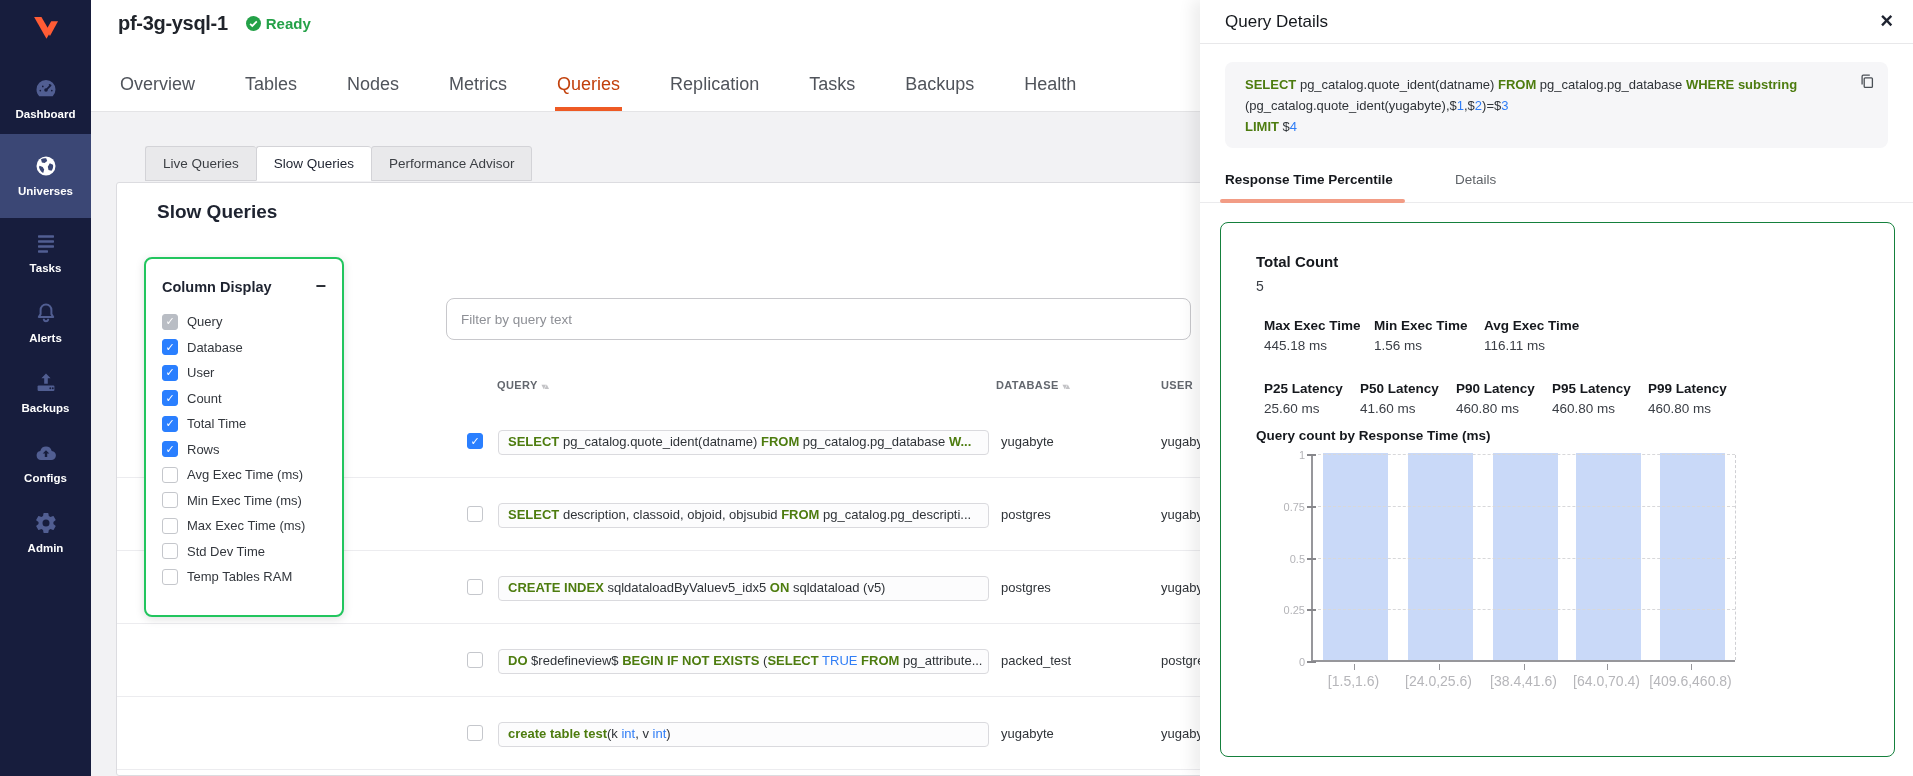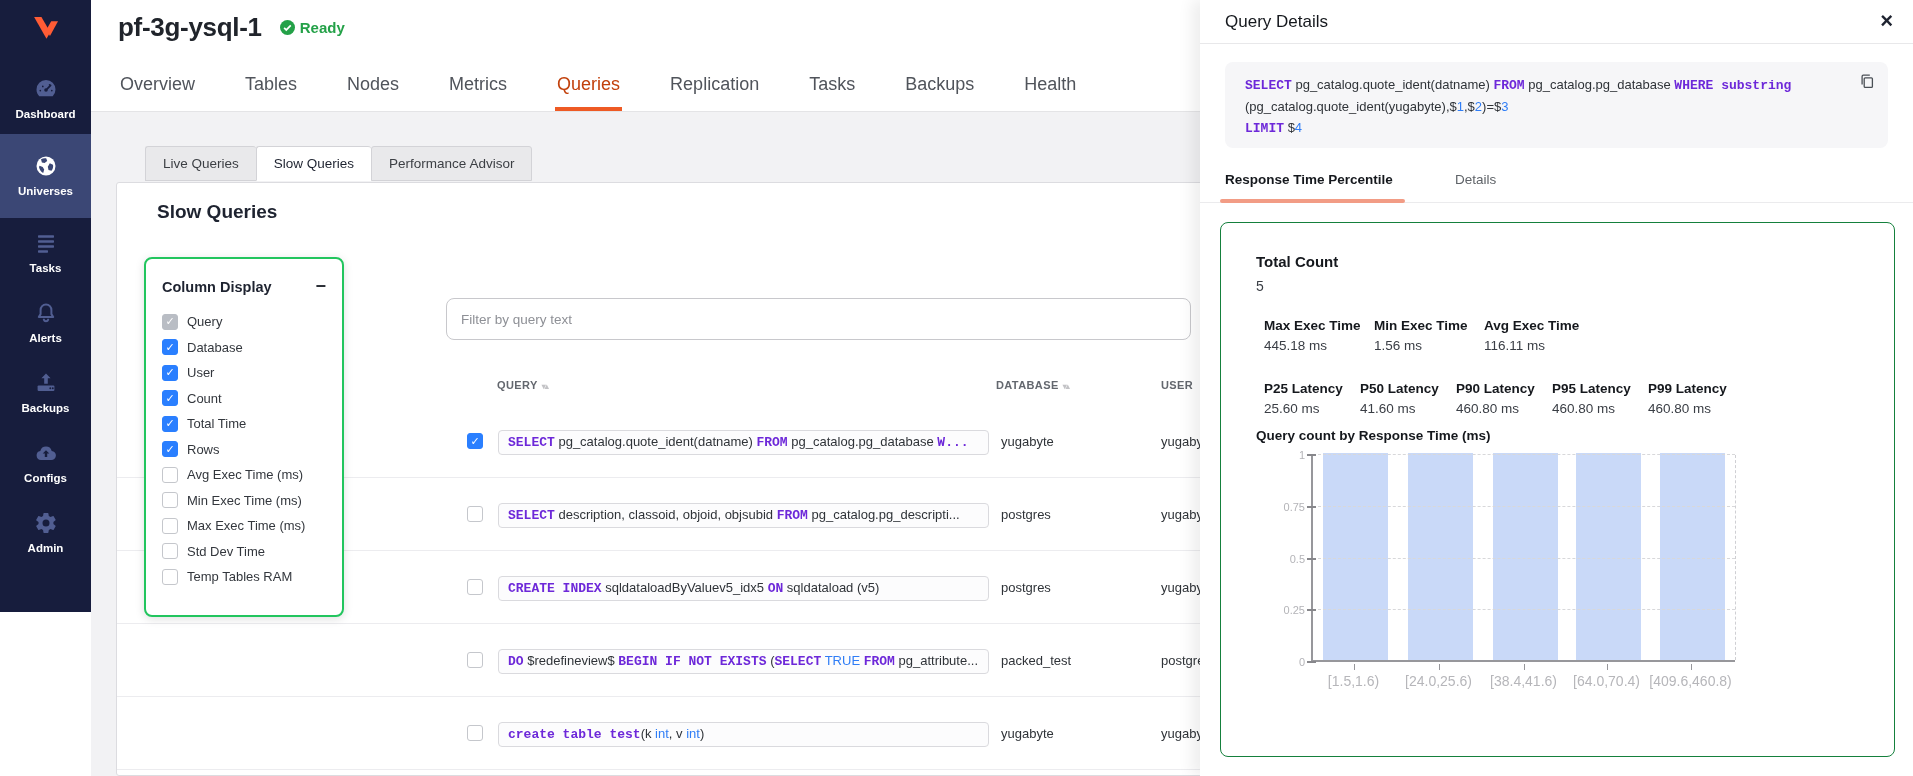--- a/index.html
+++ b/index.html
@@ -1,31 +1,31 @@
 <!DOCTYPE html>
 <html><head>
 <meta charset="utf-8">
 <style>
   * { margin:0; padding:0; box-sizing:border-box; }
   html,body { width:1913px; height:776px; font-family:"Liberation Sans", sans-serif; background:#fff; overflow:hidden; }
   .app { position:relative; width:1913px; height:776px; }
 
   
-  .sidebar { position:absolute; left:0; top:0; width:91px; height:612px; background:#171d3d; z-index:30; }
+  .sidebar { position:absolute; left:0; top:0; width:91px; height:776px; background:#171d3d; z-index:30; }
   .logo { height:64px; display:flex; align-items:center; justify-content:center; cursor:pointer; }
   .sitem { display:flex; flex-direction:column; align-items:center; gap:7px; padding:13px 0 14px; cursor:pointer; color:#515e92; }
   .sitem.active { background:#3b4775; padding:20px 0 21px; color:#fff; }
   .sitem .slabel { color:#fff; font-size:11.5px; font-weight:700; }
   .sitem svg { width:24px; height:24px; display:block; }
 
   
   .main { position:absolute; left:91px; top:0; width:1109px; height:776px; background:#f2f2f4; }
   .tophdr { position:absolute; left:0; top:0; width:1822px; height:112px; background:#fff; border-bottom:1px solid #e4e4e6; }
   .title-row { position:absolute; left:27px; top:12px; display:flex; align-items:center; gap:18px; }
-  .utitle { font-size:26px; font-weight:800; color:#20242b; letter-spacing:-.3px; }
+  .utitle { font-size:20px; font-weight:800; color:#20242b; letter-spacing:-.3px; }
   .ready { display:flex; align-items:center; gap:5px; color:#24a148; font-size:15px; font-weight:700; }
   .topnav { position:absolute; left:27px; bottom:0; display:flex; gap:46px; }
   .ttab { padding:13px 2px 12px; font-size:18px; color:#50545b; border-bottom:4px solid transparent; cursor:pointer; }
   .ttab.active { color:#c2410c; border-bottom-color:#ee5a24; }
 
   
   .subtabs { position:absolute; left:54px; top:146px; display:flex; z-index:3; }
   .stab { padding:9px 17px; font-size:13.5px; color:#3c3f44; background:#e9e9eb; border:1px solid #d3d3d7; border-right:none; cursor:pointer; border-radius:3px 3px 0 0; }
   .stab:last-child { border-right:1px solid #d3d3d7; }
   .stab.active { background:#fff; border-bottom-color:#fff; color:#1e2330; }
@@ -48,21 +48,21 @@
   .filter::placeholder { color:#8e9096; }
   .thead { position:absolute; left:0; top:196px; width:100%; height:20px; font-size:11px; font-weight:700; color:#63676e; letter-spacing:.4px; }
   .th { position:absolute; cursor:pointer; }
   .sort { color:#c3c3c6; font-size:8px; letter-spacing:-1px; margin-left:4px; }
   .rows { position:absolute; left:0; top:222px; width:1160px; }
   .trow { position:relative; height:73px; border-bottom:1px solid #ececef; cursor:pointer; }
   .trow .cb { position:absolute; left:350px; top:28px; }
   .qbox { position:absolute; left:381px; top:25px; width:491px; height:25px; background:#fcfcfd; border:1px solid #dadade; border-radius:4px; padding:3px 9px; font-size:13px; color:#2f3338; white-space:nowrap; overflow:hidden; }
   .cellv { position:absolute; top:29px; font-size:13px; color:#2f3338; white-space:nowrap; }
   .c-db { left:884px; } .c-user { left:1044px; }
-  .kw { color:#6d28d9; font-weight:700;font-family:Liberation Mono, monospace; }
+  .kw { color:#4d7c0f; font-weight:700; }
   .lit { color:#2f7df6; }
 
   
   .details { position:absolute; left:1200px; top:0; width:713px; height:776px; background:#fff; box-shadow:-8px 0 14px rgba(0,0,0,.07); z-index:40; }
   .dhead { position:relative; height:44px; border-bottom:1px solid #e8e8ea; }
   .dhead h3 { position:absolute; left:25px; top:12px; font-size:17px; font-weight:400; color:#15181d; }
   .close { position:absolute; right:20px; top:8px; font-size:22px; font-weight:700; color:#1e2330; cursor:pointer; }
   .sqlbox { position:absolute; left:25px; top:62px; width:663px; height:86px; background:#f6f6f8; border-radius:8px; padding:13px 46px 12px 20px; font-size:13px; line-height:1.6; color:#2f3338; }
   .copy { position:absolute; top:11px; right:13px; cursor:pointer; }
   .dtabs { position:absolute; left:0; top:166px; width:713px; height:37px; border-bottom:1px solid #ebebed; }

